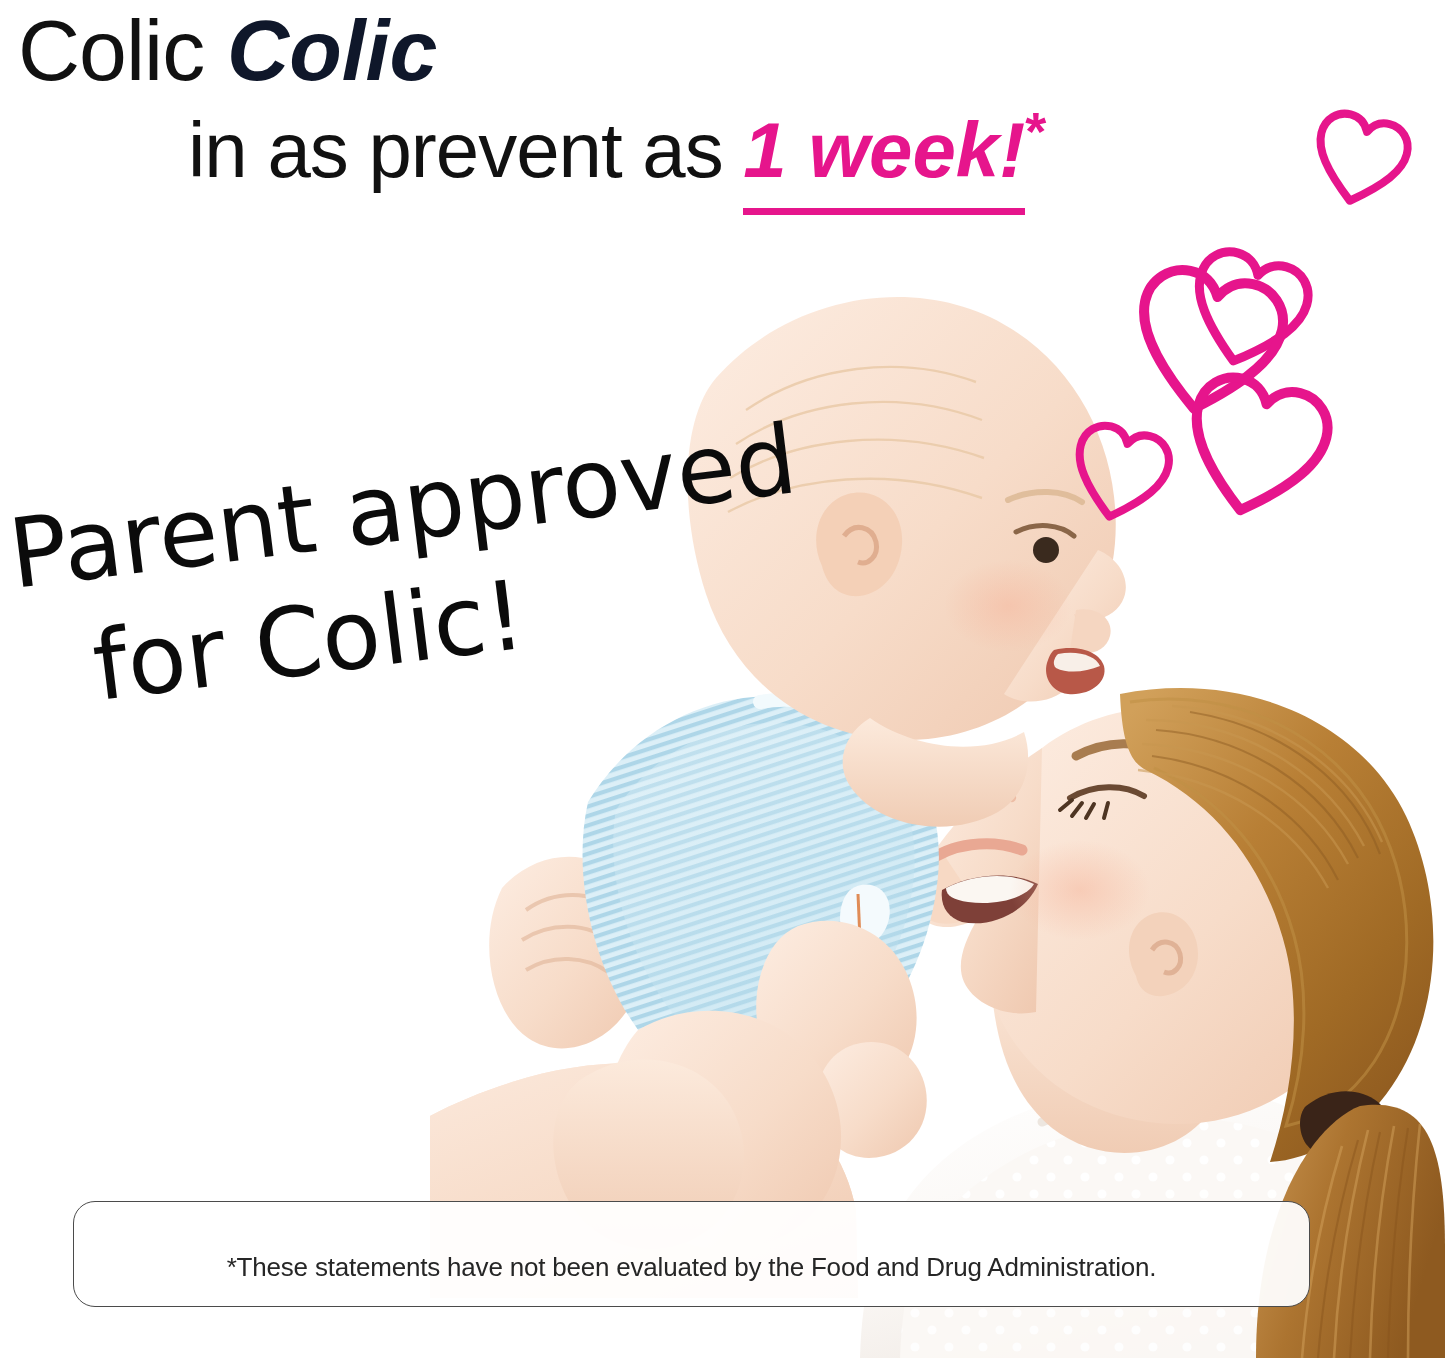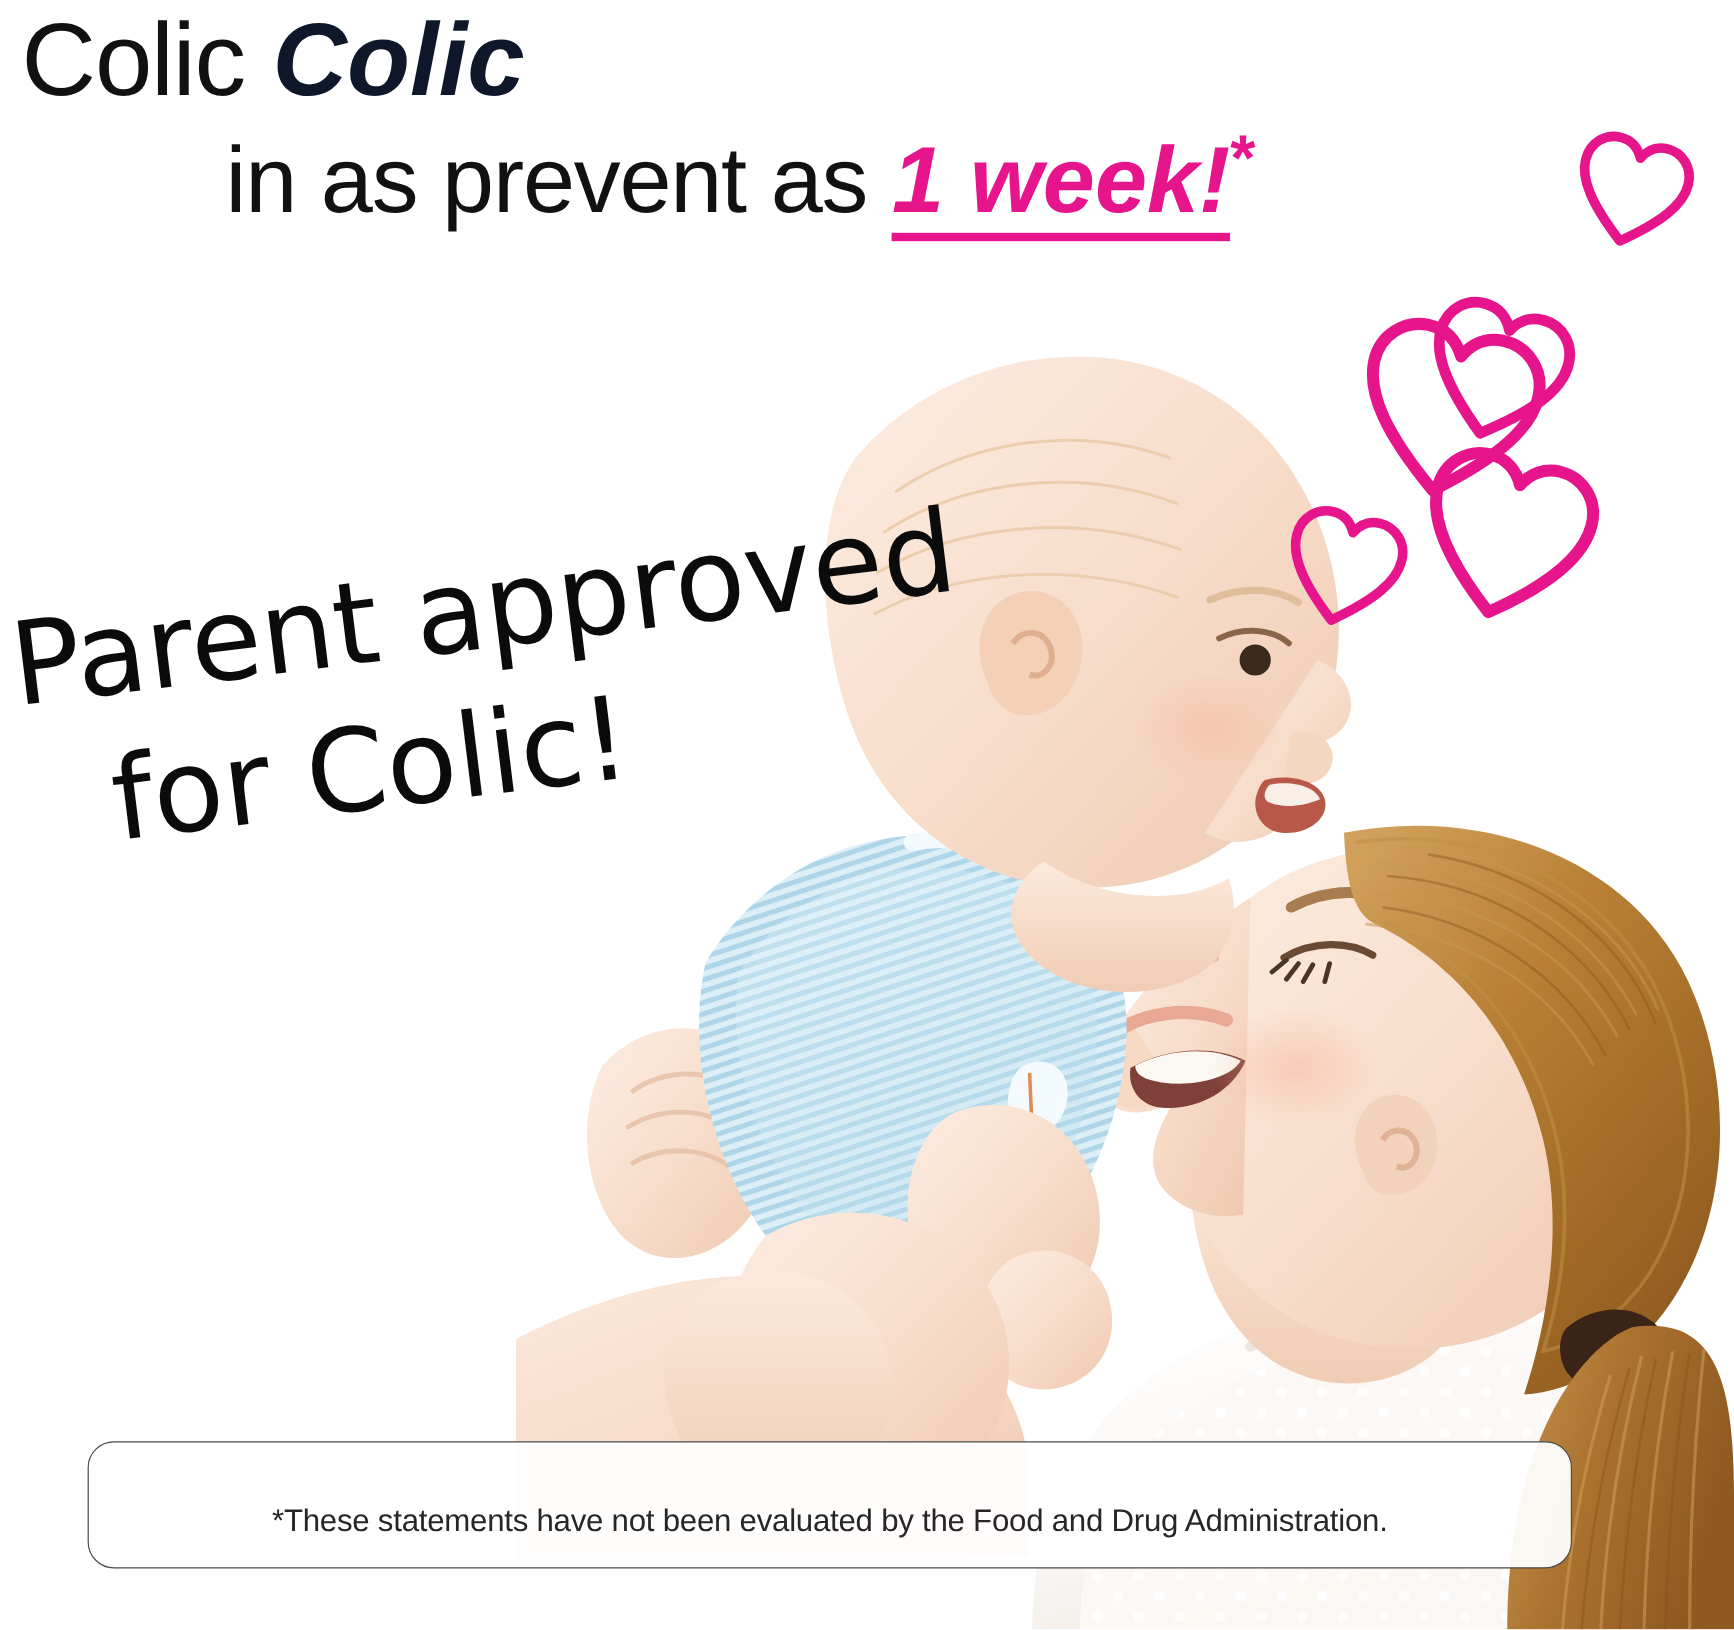--- a/index.html
+++ b/index.html
@@ -9,21 +9,21 @@
   #canvas{position:absolute;inset:0;width:1445px;height:1358px;background:#ffffff;}
 
   
   .headline{position:absolute;left:0;top:0;width:1250px;z-index:40;}
   .hl-line1{position:absolute;left:18px;top:4px;font-size:86px;line-height:92px;
             font-weight:300;letter-spacing:-1px;color:#111111;white-space:nowrap;}
   .hl-word-colic{color:#0f172a;font-weight:700;letter-spacing:0px;font-style:italic;}
   .hl-line2{position:absolute;left:188px;top:108px;font-size:78px;line-height:84px;
             font-weight:300;letter-spacing:-1px;color:#111111;white-space:nowrap;}
   .hl-emph{color:#E6158C;font-weight:700;font-style:italic;
-           border-bottom:7px solid #E6158C;padding-bottom:0;letter-spacing:0px;}
+           border-bottom:7px solid #E6158C;padding-bottom:14px;letter-spacing:0px;}
   .hl-star{color:#E6158C;font-weight:700;font-style:normal;font-size:54px;
            vertical-align:super;line-height:0;border:0;}
 
   
   .script{position:absolute;z-index:45;color:#0b0b0b;
           font-family:"DejaVu Sans",sans-serif;font-weight:400;}
   .script-l1{left:8px;top:476px;width:700px;height:150px;}
   .script-l2{left:92px;top:588px;width:560px;height:150px;}
   .script svg{display:block;width:100%;height:100%;overflow:visible;}
 

